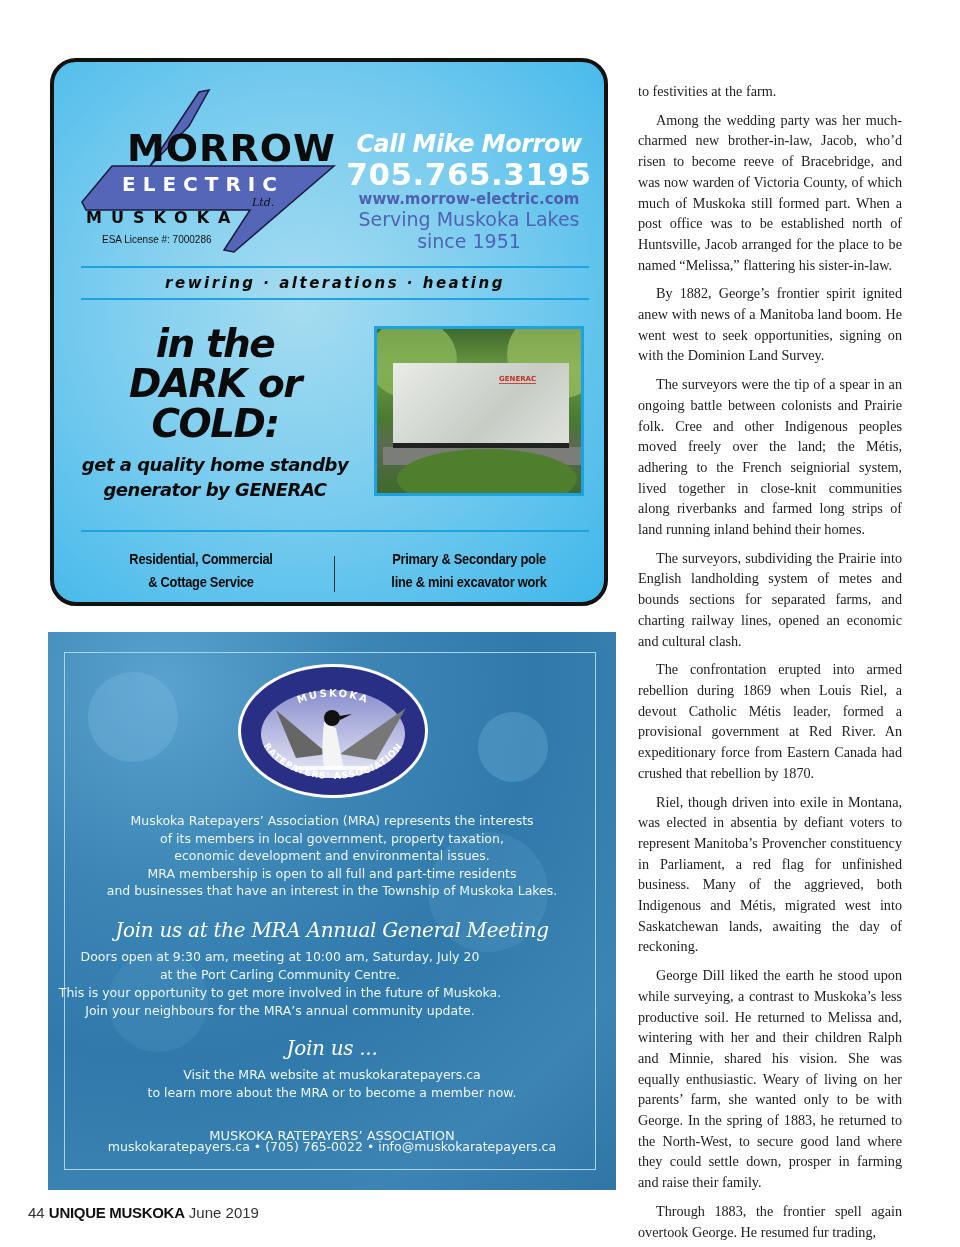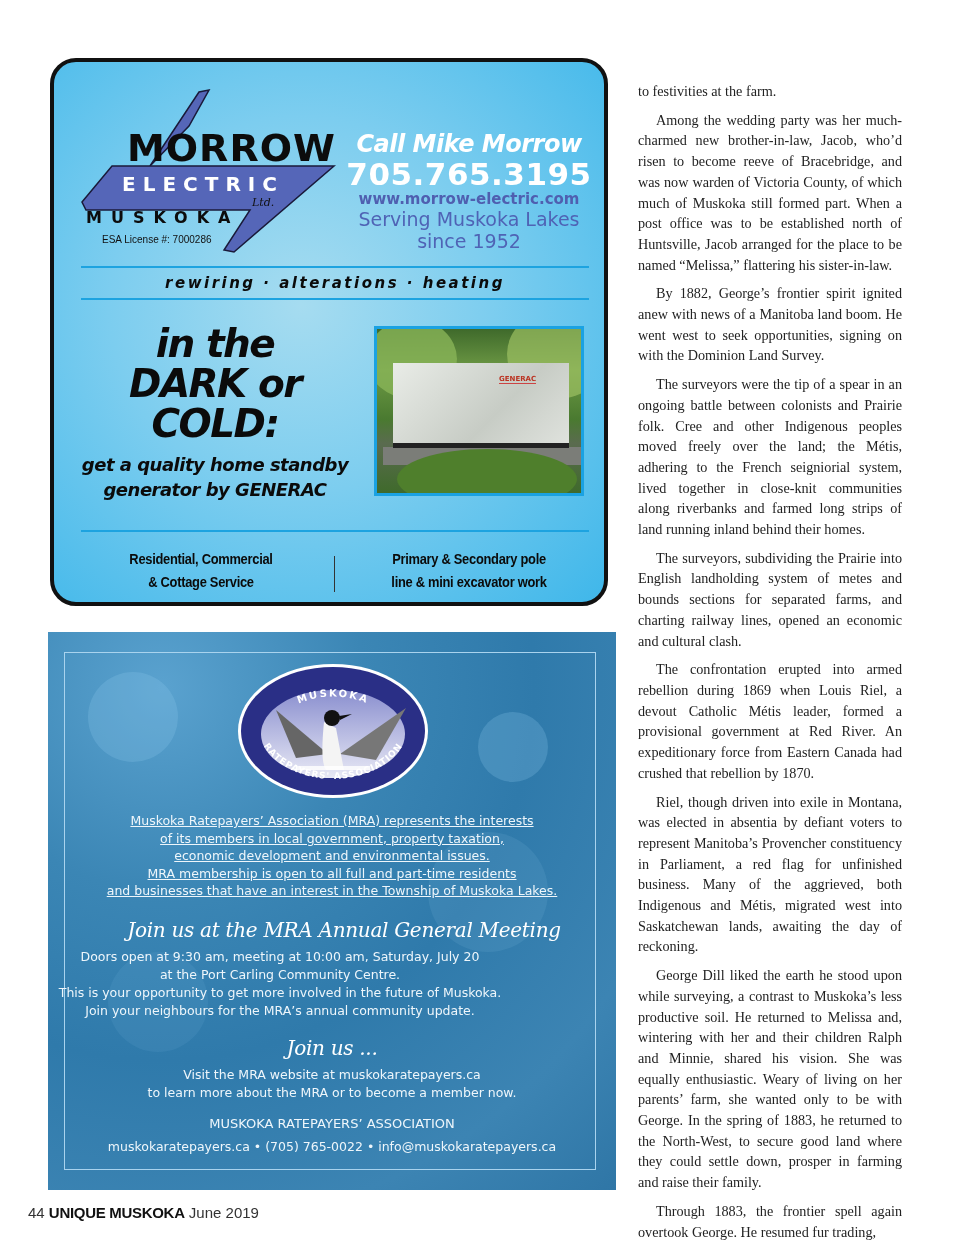--- a/index.html
+++ b/index.html
@@ -51,27 +51,27 @@
 
   
   .mra {
     position:absolute; left:48px; top:632px; width:568px; height:558px;
     background: radial-gradient(circle at 20% 10%, #5aa2cf 0%, #3b86b5 30%, #2f7aab 55%, #3c84b3 80%, #2f76a6 100%);
     overflow:hidden;
   }
   .mra .bokeh { position:absolute; border-radius:50%; background:rgba(140,200,235,0.25); }
   .mra .frame { position:absolute; left:16px; top:20px; width:532px; height:518px; border:1px solid #a9d3ee; box-sizing:border-box; }
   .mra .emblem { position:absolute; left:188px; top:30px; width:194px; height:138px; }
-  .mra .intro { position:absolute; left:0; top:180px; width:568px; text-align:center; color:#eef6fb; font:12.5px "DejaVu Sans", sans-serif; line-height:17.5px;text-decoration:underline; }
+  .mra .intro { position:absolute; left:0; top:180px; width:568px; text-align:center; color:#eef6fb; font:12.5px "DejaVu Sans", sans-serif; line-height:17.5px; }
   .mra .script { font:italic 20px "DejaVu Serif", serif; color:#fff; letter-spacing:-0.3px; }
-  .mra .agm-title { position:absolute; left:0; top:286px; width:568px; text-align:center;margin-left:12px; }
+  .mra .agm-title { position:absolute; left:0; top:286px; width:568px; text-align:center; }
   .mra .agm { position:absolute; left:0; top:316px; width:464px; text-align:center; color:#eef6fb; font:12.5px "DejaVu Sans", sans-serif; line-height:18px; }
   .mra .join-title { position:absolute; left:0; top:404px; width:568px; text-align:center; }
   .mra .visit { position:absolute; left:0; top:434px; width:568px; text-align:center; color:#eef6fb; font:12.5px "DejaVu Sans", sans-serif; line-height:18px; }
-  .mra .org { position:absolute; left:0; top:484px; width:568px; text-align:center; color:#eef6fb; font:13px "DejaVu Sans", sans-serif; }
+  .mra .org { position:absolute; left:0; top:496px; width:568px; text-align:center; color:#eef6fb; font:13px "DejaVu Sans", sans-serif; }
   .mra .contacts { position:absolute; left:0; top:507px; width:568px; text-align:center; color:#eef6fb; font:12.5px "DejaVu Sans", sans-serif; }
 
   
   .footer { position:absolute; left:28px; top:1204px; font:15px "Liberation Sans", sans-serif; color:#333; }
   .footer .mag { font-weight:700; color:#111; letter-spacing:-0.3px; }
 
   
   .article { position:absolute; left:630px; top:73px; width:280px; font:14.2px "Liberation Serif", serif; line-height:20.7px; color:#222; text-align:justify; }
   .article p { margin:8px; text-indent:18px; }
   .article p.cont { text-indent:0; }
@@ -90,21 +90,21 @@
     <div class="ltd">Ltd.</div>
     <div class="muskoka">MUSKOKA</div>
     <div class="esa">ESA License #: 7000286</div>
   </div>
 
   <div class="contact">
     <div class="call">Call Mike Morrow</div>
     <div class="phone">705.765.3195</div>
     <div class="web">www.morrow-electric.com</div>
     <div class="serving">Serving Muskoka Lakes</div>
-    <div class="serving">since 1952</div>
+    <div class="serving">since 1951</div>
   </div>
 
   <div class="rule" style="top:204px"></div>
   <div class="services">rewiring · alterations · heating</div>
   <div class="rule" style="top:236px"></div>
 
   <div class="headline">
     <div class="h1">in the</div>
     <div class="h1">DARK or COLD:</div>
     <div class="sub">get a quality home standby</div>

